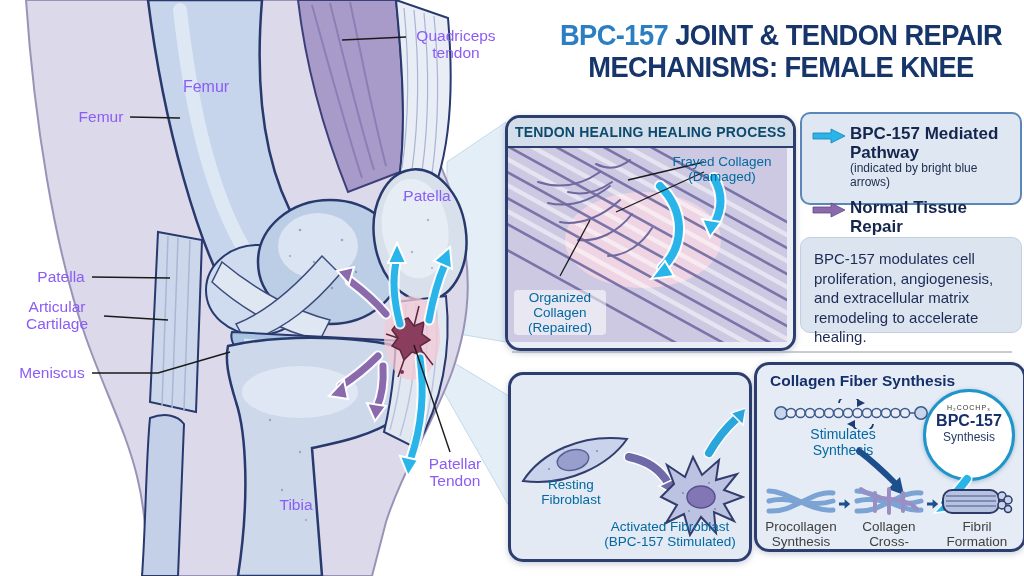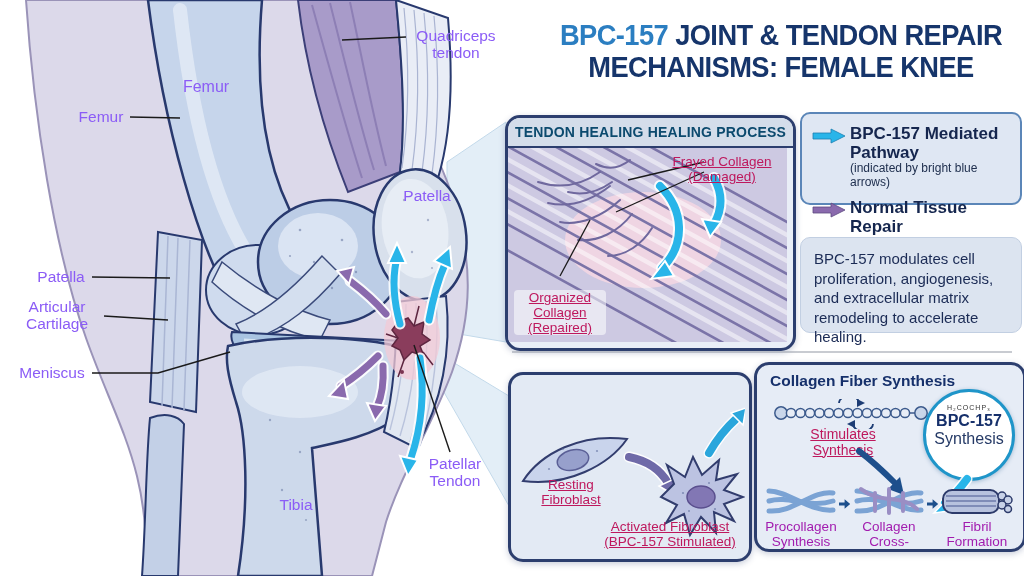--- a/index.html
+++ b/index.html
@@ -13,43 +13,43 @@
          transform:scaleX(.94);transform-origin:center top;}
   .title .hl{color:#2b7ec1;}
   
   .lbl{position:absolute;font-size:15.5px;line-height:1.12;text-align:center;color:#8b5cf6;}
   
   .panel{position:absolute;background:#e9eef7;border:3px solid #2c3e6e;border-radius:15px;
          box-shadow:0 2px 6px rgba(40,60,110,.25);overflow:hidden;}
   .panel-head{background:#d4ddea;border-bottom:2px solid #2c3e6e;height:28px;display:flex;
               align-items:center;justify-content:center;font-weight:bold;font-size:14px;
               color:#0c4a6e;letter-spacing:.2px;}
-  .inlbl{position:absolute;font-size:13.5px;line-height:1.12;text-align:center;color:#be185d;text-decoration:underline;}
+  .inlbl{position:absolute;font-size:13.5px;line-height:1.12;text-align:center;color:#0369a1;}
   
   .legend{position:absolute;left:800px;top:112px;width:222px;height:93px;background:#dfe7f3;
           border:2px solid #5b86b8;border-radius:10px;box-sizing:border-box;padding:11px 10px 0 10px;}
   .leg-row{display:flex;align-items:flex-start;margin-bottom:9px;}
   .leg-ic{flex:0 0 38px;padding-top:3px;}
   .leg-t{font-size:17px;font-weight:bold;color:#15264e;line-height:1.1;}
   .leg-s{font-size:12px;color:#20304f;line-height:1.15;}
   
   .infobox{position:absolute;left:800px;top:222px;width:222px;height:96px;background:#dce4f0;
            border:1px solid #c2cfe2;border-radius:10px;box-sizing:border-box;padding:11px 13px;
            font-size:15px;line-height:1.3;color:#1b2b55;margin-top:15px;}
   
   .cf-head{position:absolute;left:13px;top:7px;font-size:15.5px;font-weight:bold;color:#16306b;}
   .bpc-circle{position:absolute;left:166px;top:24px;width:92px;height:92px;border-radius:50%;
               background:#ffffff;border:3px solid #1f95c9;box-sizing:border-box;text-align:center;
               box-shadow:0 1px 4px rgba(30,90,140,.35);}
   .bpc-formula{font-size:7px;color:#333;letter-spacing:1px;margin-top:12px;}
   .bpc-name{font-size:16px;font-weight:bold;color:#16306b;line-height:1.05;margin-top:2px;}
-  .bpc-cap{font-size:16px;color:#253a66;}
+  .bpc-cap{font-size:12px;color:#253a66;}
   .stages{position:absolute;left:6px;top:120px;width:252px;display:flex;align-items:flex-start;}
   .stage{display:flex;flex-direction:column;align-items:center;}
-  .stage .inlbl2{font-size:13.5px;line-height:1.1;text-align:center;color:#a21caf;margin-top:3px;}
+  .stage .inlbl2{font-size:13.5px;line-height:1.1;text-align:center;color:#404040;margin-top:3px;}
   .stg-arrow{margin-top:12px;}
 </style>
 </head>
 <body>
 
 <svg class="abs" style="left:0;top:0" width="1024" height="576" viewBox="0 0 1024 576">
 
   <polygon points="447,162 506,122 506,342 447,332" fill="#d8e8f5" opacity="0.7" stroke="#a9c9e1" stroke-width="1"></polygon>
   <polygon points="413,338 509,396 509,506" fill="#d8e8f5" opacity="0.7" stroke="#a9c9e1" stroke-width="1"></polygon>
 

